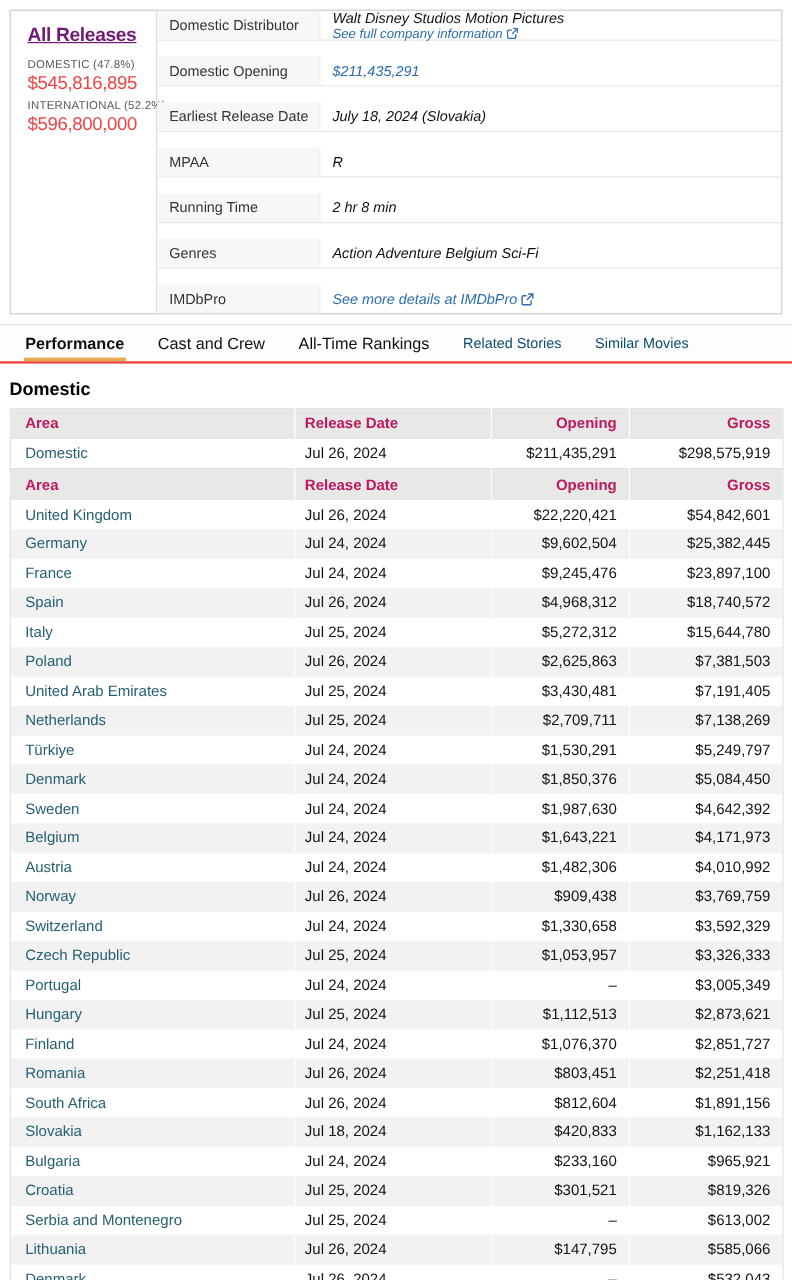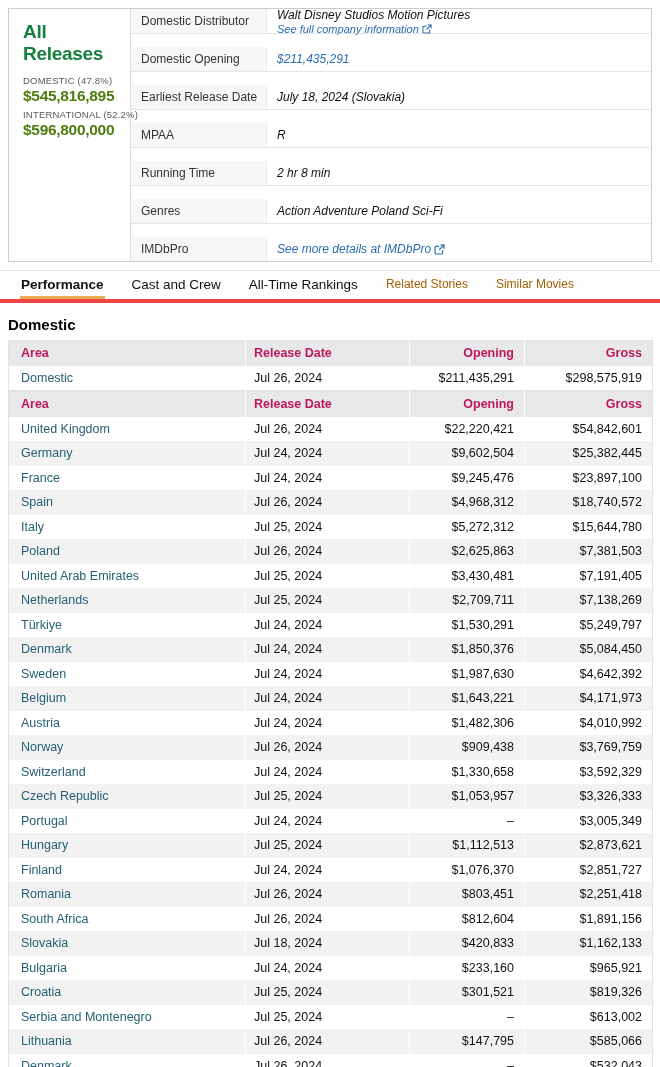--- a/index.html
+++ b/index.html
@@ -27,39 +27,40 @@
     border:1px solid #ccc;
     background:#fff;
   }
   .summary-left{
     width:122px;
     flex:none;
     padding:12px 12px 12px 14px;
     border-right:1px solid #ddd;
   }
   .summary-title{
-    font-size:19px;
+    font-size:16px;
     font-weight:700;
     margin:0 0 10px 0;
     letter-spacing:-0.3px;
-    color:#15803d;
+    color:#701a75;
+    text-decoration:underline;
   }
   .stat{margin-bottom:4px;}
   .stat-label{
     font-size:9.5px;
     color:#56595a;
     letter-spacing:.2px;
     margin-bottom:1px;
     white-space:nowrap;
   }
   .stat-value{
     font-size:15.5px;
-    font-weight:700;
+    font-weight:400;
     letter-spacing:-0.3px;
-    color:#4d7c0f;
+    color:#ef4444;
     white-space:nowrap;
   }
 
   .summary-details{flex:1;display:flex;flex-direction:column;gap:13px;}
   .detail-row{
     display:flex;
     border-bottom:1px solid #e6e6e6;
     flex:1;
     min-height:23px;
   }
@@ -81,35 +82,35 @@
     font-size:12px;
     display:flex;
     flex-direction:column;
     justify-content:center;
     color:#111;
     font-style:italic;
   }
   .val-line{display:inline-flex;align-items:center;gap:3px;}
   .val.link{color:var(--link-blue);cursor:pointer;}
   .sub-link{
-    display:inline-flex;align-items:center;gap:3px;
+    display:inline-flex;align-items:flex-start;gap:3px;
     font-size:11px;
     color:var(--link-blue);
     text-decoration:none;
     margin-top:1px;
     cursor:pointer;
   }
   .ext-wrap{display:inline-flex;color:var(--link-blue);}
   .ext-wrap svg{display:block;}
 
   
   .tab-bar{
     margin-top:8px;
     border-top:1px solid #e5e5e5;
-    border-bottom:4px solid #ef4444;
+    border-bottom:2px solid #ef4444;
     background:#fdfdfd;
     display:flex;
     align-items:flex-end;
     gap:26px;
     padding:0 0 0 20px;
     height:33px;
   }
   .tab{
     font-size:13.5px;
     color:#111;
@@ -117,21 +118,21 @@
     cursor:pointer;
     white-space:nowrap;
   }
   .tab.active{
     font-weight:700;
     padding-bottom:4px;
     border-bottom:3px solid var(--accent-gold);
   }
   .tab.muted{
     font-size:12px;
-    color:#a16207;
+    color:#0c4a6e;
     padding-bottom:8px;
   }
 
   
   main{margin:0 8px 6px 8px;}
   .section-title{
     font-size:15px;
     font-weight:700;
     color:#000;
     margin:13px 0 7px 0;
@@ -244,21 +245,21 @@
 
       </span>
 
     </div>
   </div>
 
   <div class="detail-row">
     <div class="detail-label">Genres</div>
     <div class="detail-value">
       <span class="val-line">
-        <span class="val">Action Adventure Poland Sci-Fi</span>
+        <span class="val">Action Adventure Belgium Sci-Fi</span>
 
       </span>
 
     </div>
   </div>
 
   <div class="detail-row">
     <div class="detail-label">IMDbPro</div>
     <div class="detail-value">
       <span class="val-line">

